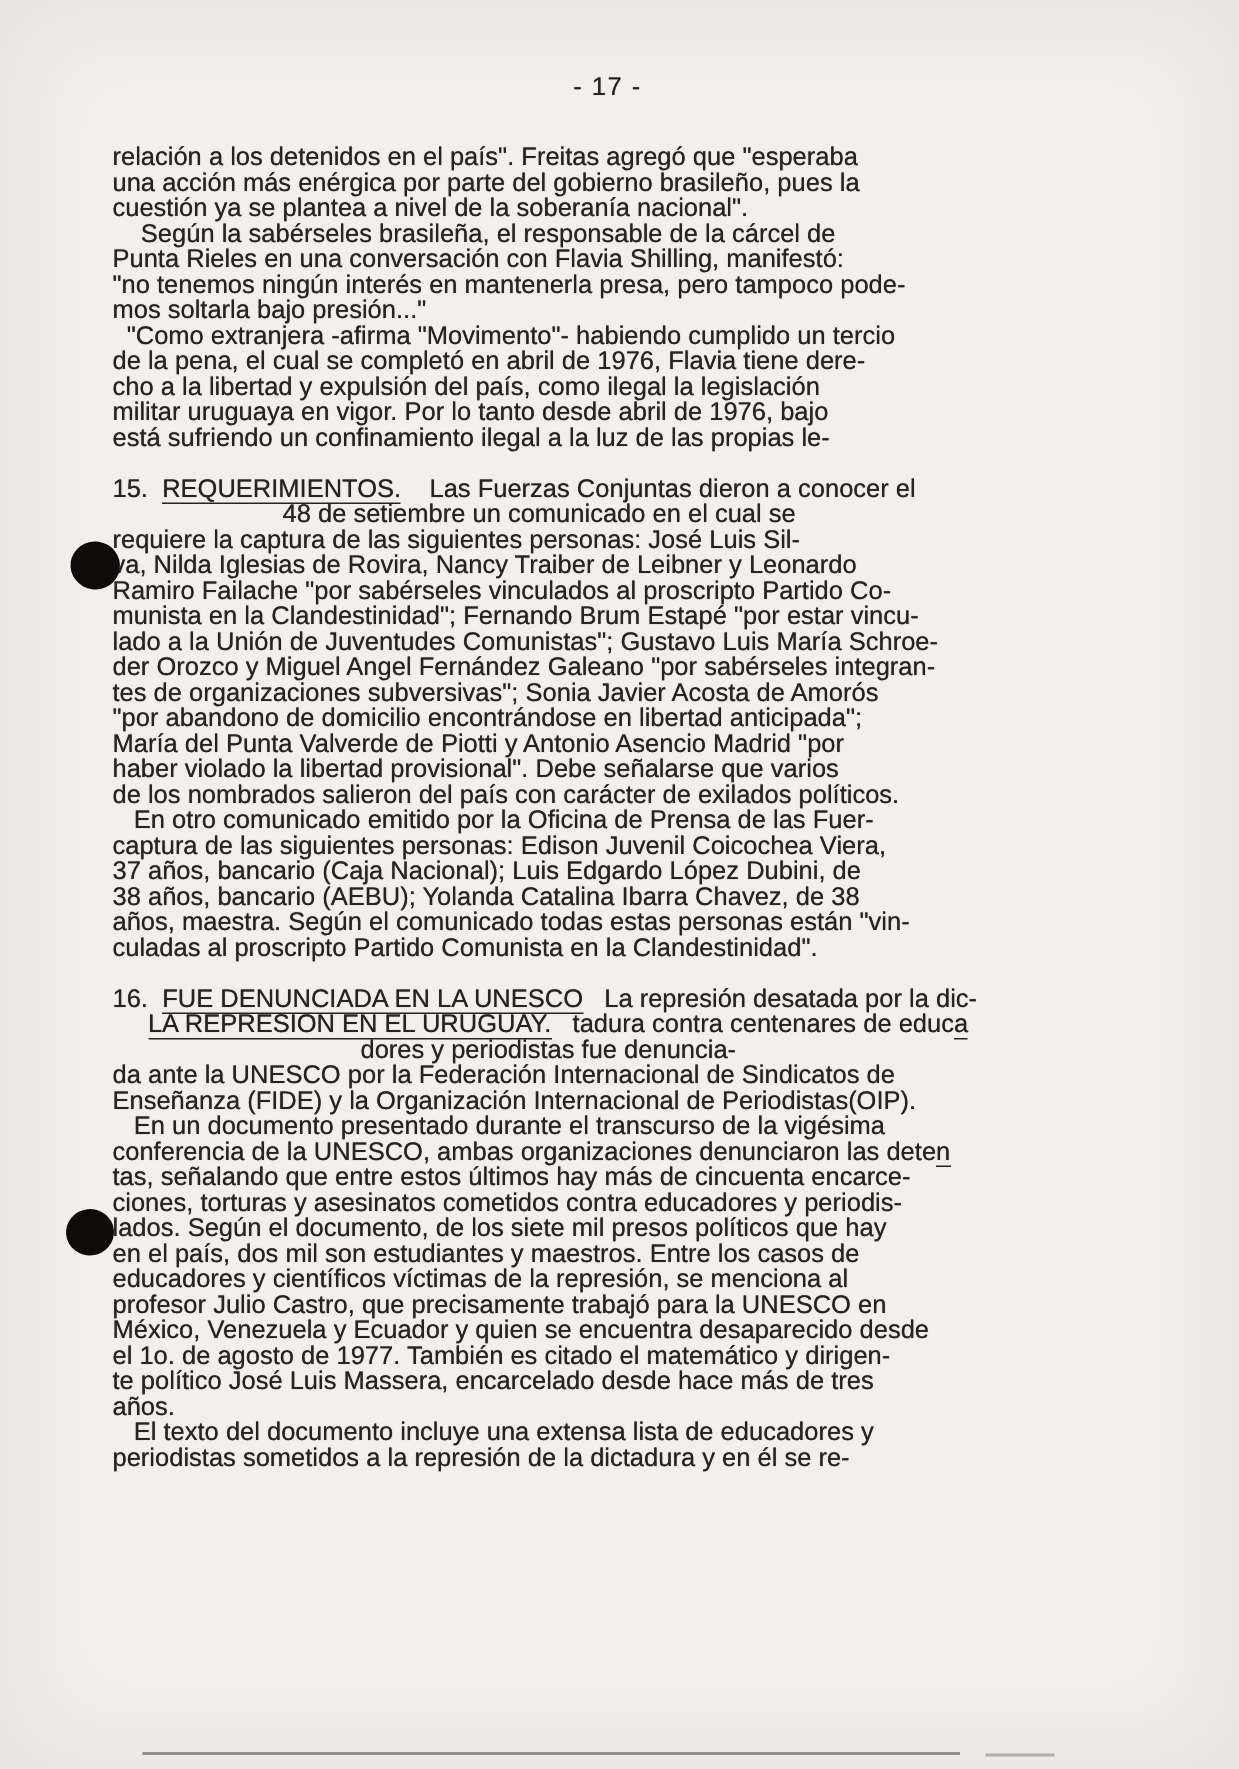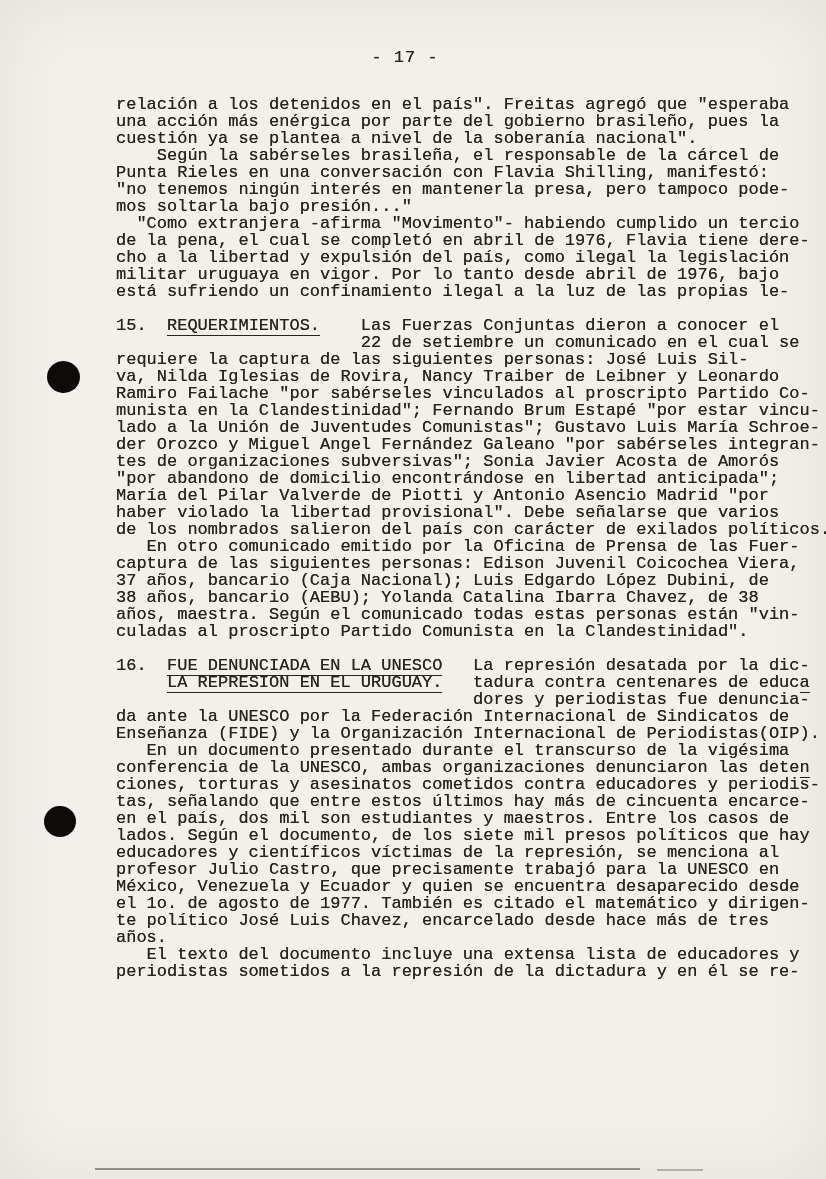--- a/index.html
+++ b/index.html
@@ -6,21 +6,21 @@
     margin: 0;
     padding: 0;
     background: #e8e6e0;
   }
   .page {
     position: relative;
     width: 826px;
     height: 1179px;
     background: #f2f0eb;
     overflow: hidden;
-    font-family: Liberation Mono, monospace;
+    font-family: Liberation Sans, sans-serif;
     color: #27241f;
     box-shadow: inset 0 0 70px rgba(60,55,45,0.08);
   }
   .page-number {
     position: absolute;
     top: 49px;
     left: 75px;
     width: 660px;
     text-align: center;
     font-size: 17px;
@@ -32,21 +32,20 @@
     position: absolute;
     top: 96px;
     left: 75px;
     font-size: 17px;
     line-height: 17px;
   }
   .line {
     white-space: pre;
     min-height: 17px;
     text-shadow: 0 0 0.5px rgba(39,36,31,0.85);
-    margin-left: 41px;
   }
   .u {
     border-bottom: 1.6px solid #27241f;
   }
   .blot {
     position: absolute;
     background: #0d0c0a;
     border-radius: 50%;
   }
   .blot-1 {
@@ -95,55 +94,55 @@
       <div class="line">Punta Rieles en una conversación con Flavia Shilling, manifestó:</div>
       <div class="line">"no tenemos ningún interés en mantenerla presa, pero tampoco pode-</div>
       <div class="line">mos soltarla bajo presión..."</div>
       <div class="line">  "Como extranjera -afirma "Movimento"- habiendo cumplido un tercio</div>
       <div class="line">de la pena, el cual se completó en abril de 1976, Flavia tiene dere-</div>
       <div class="line">cho a la libertad y expulsión del país, como ilegal la legislación</div>
       <div class="line">militar uruguaya en vigor. Por lo tanto desde abril de 1976, bajo</div>
       <div class="line">está sufriendo un confinamiento ilegal a la luz de las propias le-</div>
       <div class="line"></div>
       <div class="line"><span>15.  </span><span class="u">REQUERIMIENTOS.</span><span>    Las Fuerzas Conjuntas dieron a conocer el</span></div>
-      <div class="line">                        22 de setiembre un comunicado en el cual se</div>
+      <div class="line">                        48 de setiembre un comunicado en el cual se</div>
       <div class="line">requiere la captura de las siguientes personas: José Luis Sil-</div>
       <div class="line">va, Nilda Iglesias de Rovira, Nancy Traiber de Leibner y Leonardo</div>
       <div class="line">Ramiro Failache "por sabérseles vinculados al proscripto Partido Co-</div>
       <div class="line">munista en la Clandestinidad"; Fernando Brum Estapé "por estar vincu-</div>
       <div class="line">lado a la Unión de Juventudes Comunistas"; Gustavo Luis María Schroe-</div>
       <div class="line">der Orozco y Miguel Angel Fernández Galeano "por sabérseles integran-</div>
       <div class="line">tes de organizaciones subversivas"; Sonia Javier Acosta de Amorós</div>
       <div class="line">"por abandono de domicilio encontrándose en libertad anticipada";</div>
-      <div class="line">María del Pilar Valverde de Piotti y Antonio Asencio Madrid "por</div>
+      <div class="line">María del Punta Valverde de Piotti y Antonio Asencio Madrid "por</div>
       <div class="line">haber violado la libertad provisional". Debe señalarse que varios</div>
       <div class="line">de los nombrados salieron del país con carácter de exilados políticos.</div>
       <div class="line">   En otro comunicado emitido por la Oficina de Prensa de las Fuer-</div>
       <div class="line">captura de las siguientes personas: Edison Juvenil Coicochea Viera,</div>
       <div class="line">37 años, bancario (Caja Nacional); Luis Edgardo López Dubini, de</div>
       <div class="line">38 años, bancario (AEBU); Yolanda Catalina Ibarra Chavez, de 38</div>
       <div class="line">años, maestra. Según el comunicado todas estas personas están "vin-</div>
       <div class="line">culadas al proscripto Partido Comunista en la Clandestinidad".</div>
       <div class="line"></div>
       <div class="line"><span>16.  </span><span class="u">FUE DENUNCIADA EN LA UNESCO</span><span>   La represión desatada por la dic-</span></div>
       <div class="line"><span>     </span><span class="u">LA REPRESION EN EL URUGUAY.</span><span>   tadura contra centenares de educ</span><span class="u">a</span></div>
       <div class="line">                                   dores y periodistas fue denuncia-</div>
       <div class="line">da ante la UNESCO por la Federación Internacional de Sindicatos de</div>
       <div class="line">Enseñanza (FIDE) y la Organización Internacional de Periodistas(OIP).</div>
       <div class="line">   En un documento presentado durante el transcurso de la vigésima</div>
       <div class="line"><span>conferencia de la UNESCO, ambas organizaciones denunciaron las dete</span><span class="u">n</span></div>
+      <div class="line">tas, señalando que entre estos últimos hay más de cincuenta encarce-</div>
       <div class="line">ciones, torturas y asesinatos cometidos contra educadores y periodis-</div>
-      <div class="line">tas, señalando que entre estos últimos hay más de cincuenta encarce-</div>
+      <div class="line">lados. Según el documento, de los siete mil presos políticos que hay</div>
       <div class="line">en el país, dos mil son estudiantes y maestros. Entre los casos de</div>
-      <div class="line">lados. Según el documento, de los siete mil presos políticos que hay</div>
       <div class="line">educadores y científicos víctimas de la represión, se menciona al</div>
       <div class="line">profesor Julio Castro, que precisamente trabajó para la UNESCO en</div>
       <div class="line">México, Venezuela y Ecuador y quien se encuentra desaparecido desde</div>
       <div class="line">el 1o. de agosto de 1977. También es citado el matemático y dirigen-</div>
-      <div class="line">te político José Luis Chavez, encarcelado desde hace más de tres</div>
+      <div class="line">te político José Luis Massera, encarcelado desde hace más de tres</div>
       <div class="line">años.</div>
       <div class="line">   El texto del documento incluye una extensa lista de educadores y</div>
       <div class="line">periodistas sometidos a la represión de la dictadura y en él se re-</div>
     </div>
 
   <div class="blot blot-1"></div>
   <div class="blot blot-2"></div>
 
   <div class="edge-line edge-line-1"></div>
   <div class="edge-line edge-line-2"></div>

